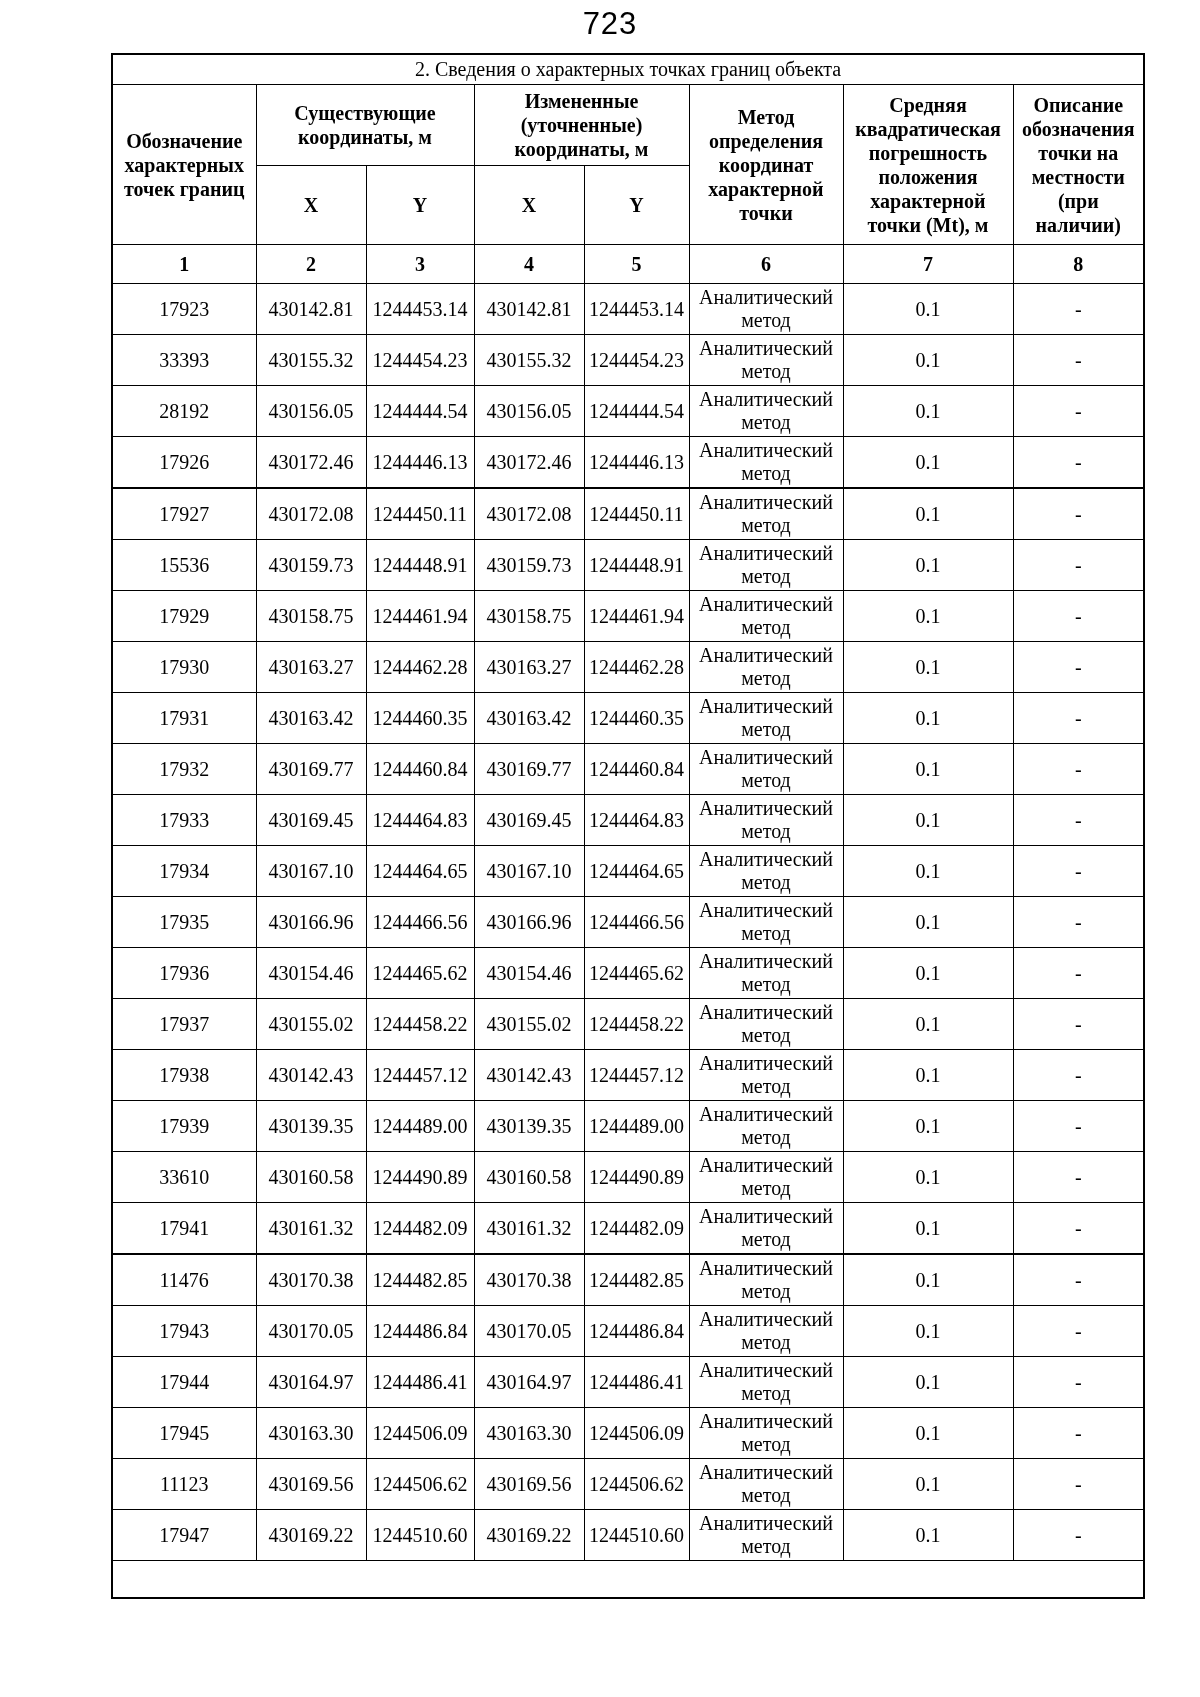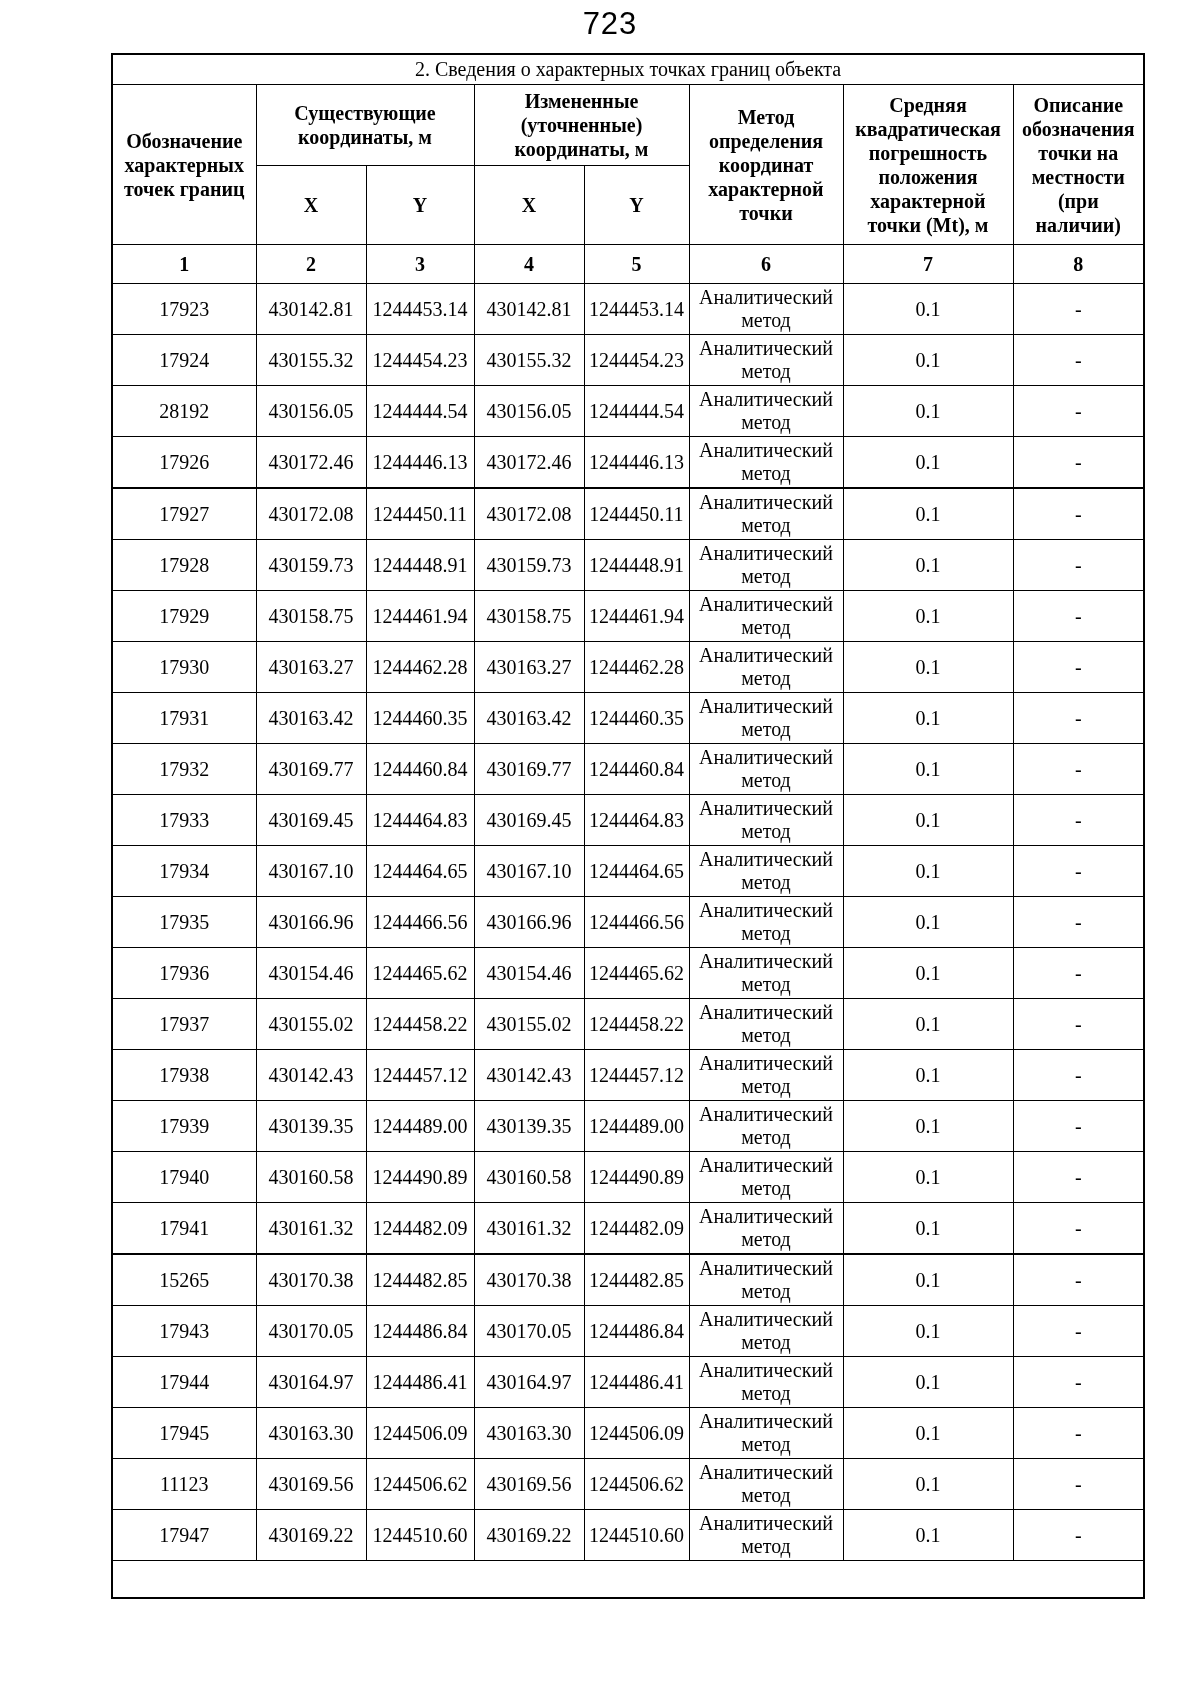--- a/index.html
+++ b/index.html
@@ -150,21 +150,21 @@
       <td>430142.81</td>
       <td>1244453.14</td>
       <td>430142.81</td>
       <td>1244453.14</td>
       <td class="method-cell">Аналитический
 метод</td>
       <td>0.1</td>
       <td>-</td>
     </tr>
       <tr>
-      <td>17924</td>
+      <td>33393</td>
       <td>430155.32</td>
       <td>1244454.23</td>
       <td>430155.32</td>
       <td>1244454.23</td>
       <td class="method-cell">Аналитический
 метод</td>
       <td>0.1</td>
       <td>-</td>
     </tr>
       <tr>
@@ -194,21 +194,21 @@
       <td>430172.08</td>
       <td>1244450.11</td>
       <td>430172.08</td>
       <td>1244450.11</td>
       <td class="method-cell">Аналитический
 метод</td>
       <td>0.1</td>
       <td>-</td>
     </tr>
       <tr>
-      <td>17928</td>
+      <td>15536</td>
       <td>430159.73</td>
       <td>1244448.91</td>
       <td>430159.73</td>
       <td>1244448.91</td>
       <td class="method-cell">Аналитический
 метод</td>
       <td>0.1</td>
       <td>-</td>
     </tr>
       <tr>
@@ -326,21 +326,21 @@
       <td>430139.35</td>
       <td>1244489.00</td>
       <td>430139.35</td>
       <td>1244489.00</td>
       <td class="method-cell">Аналитический
 метод</td>
       <td>0.1</td>
       <td>-</td>
     </tr>
       <tr>
-      <td>17940</td>
+      <td>33610</td>
       <td>430160.58</td>
       <td>1244490.89</td>
       <td>430160.58</td>
       <td>1244490.89</td>
       <td class="method-cell">Аналитический
 метод</td>
       <td>0.1</td>
       <td>-</td>
     </tr>
       <tr>
@@ -348,21 +348,21 @@
       <td>430161.32</td>
       <td>1244482.09</td>
       <td>430161.32</td>
       <td>1244482.09</td>
       <td class="method-cell">Аналитический
 метод</td>
       <td>0.1</td>
       <td>-</td>
     </tr>
       <tr>
-      <td>15265</td>
+      <td>11476</td>
       <td>430170.38</td>
       <td>1244482.85</td>
       <td>430170.38</td>
       <td>1244482.85</td>
       <td class="method-cell">Аналитический
 метод</td>
       <td>0.1</td>
       <td>-</td>
     </tr>
       <tr>

